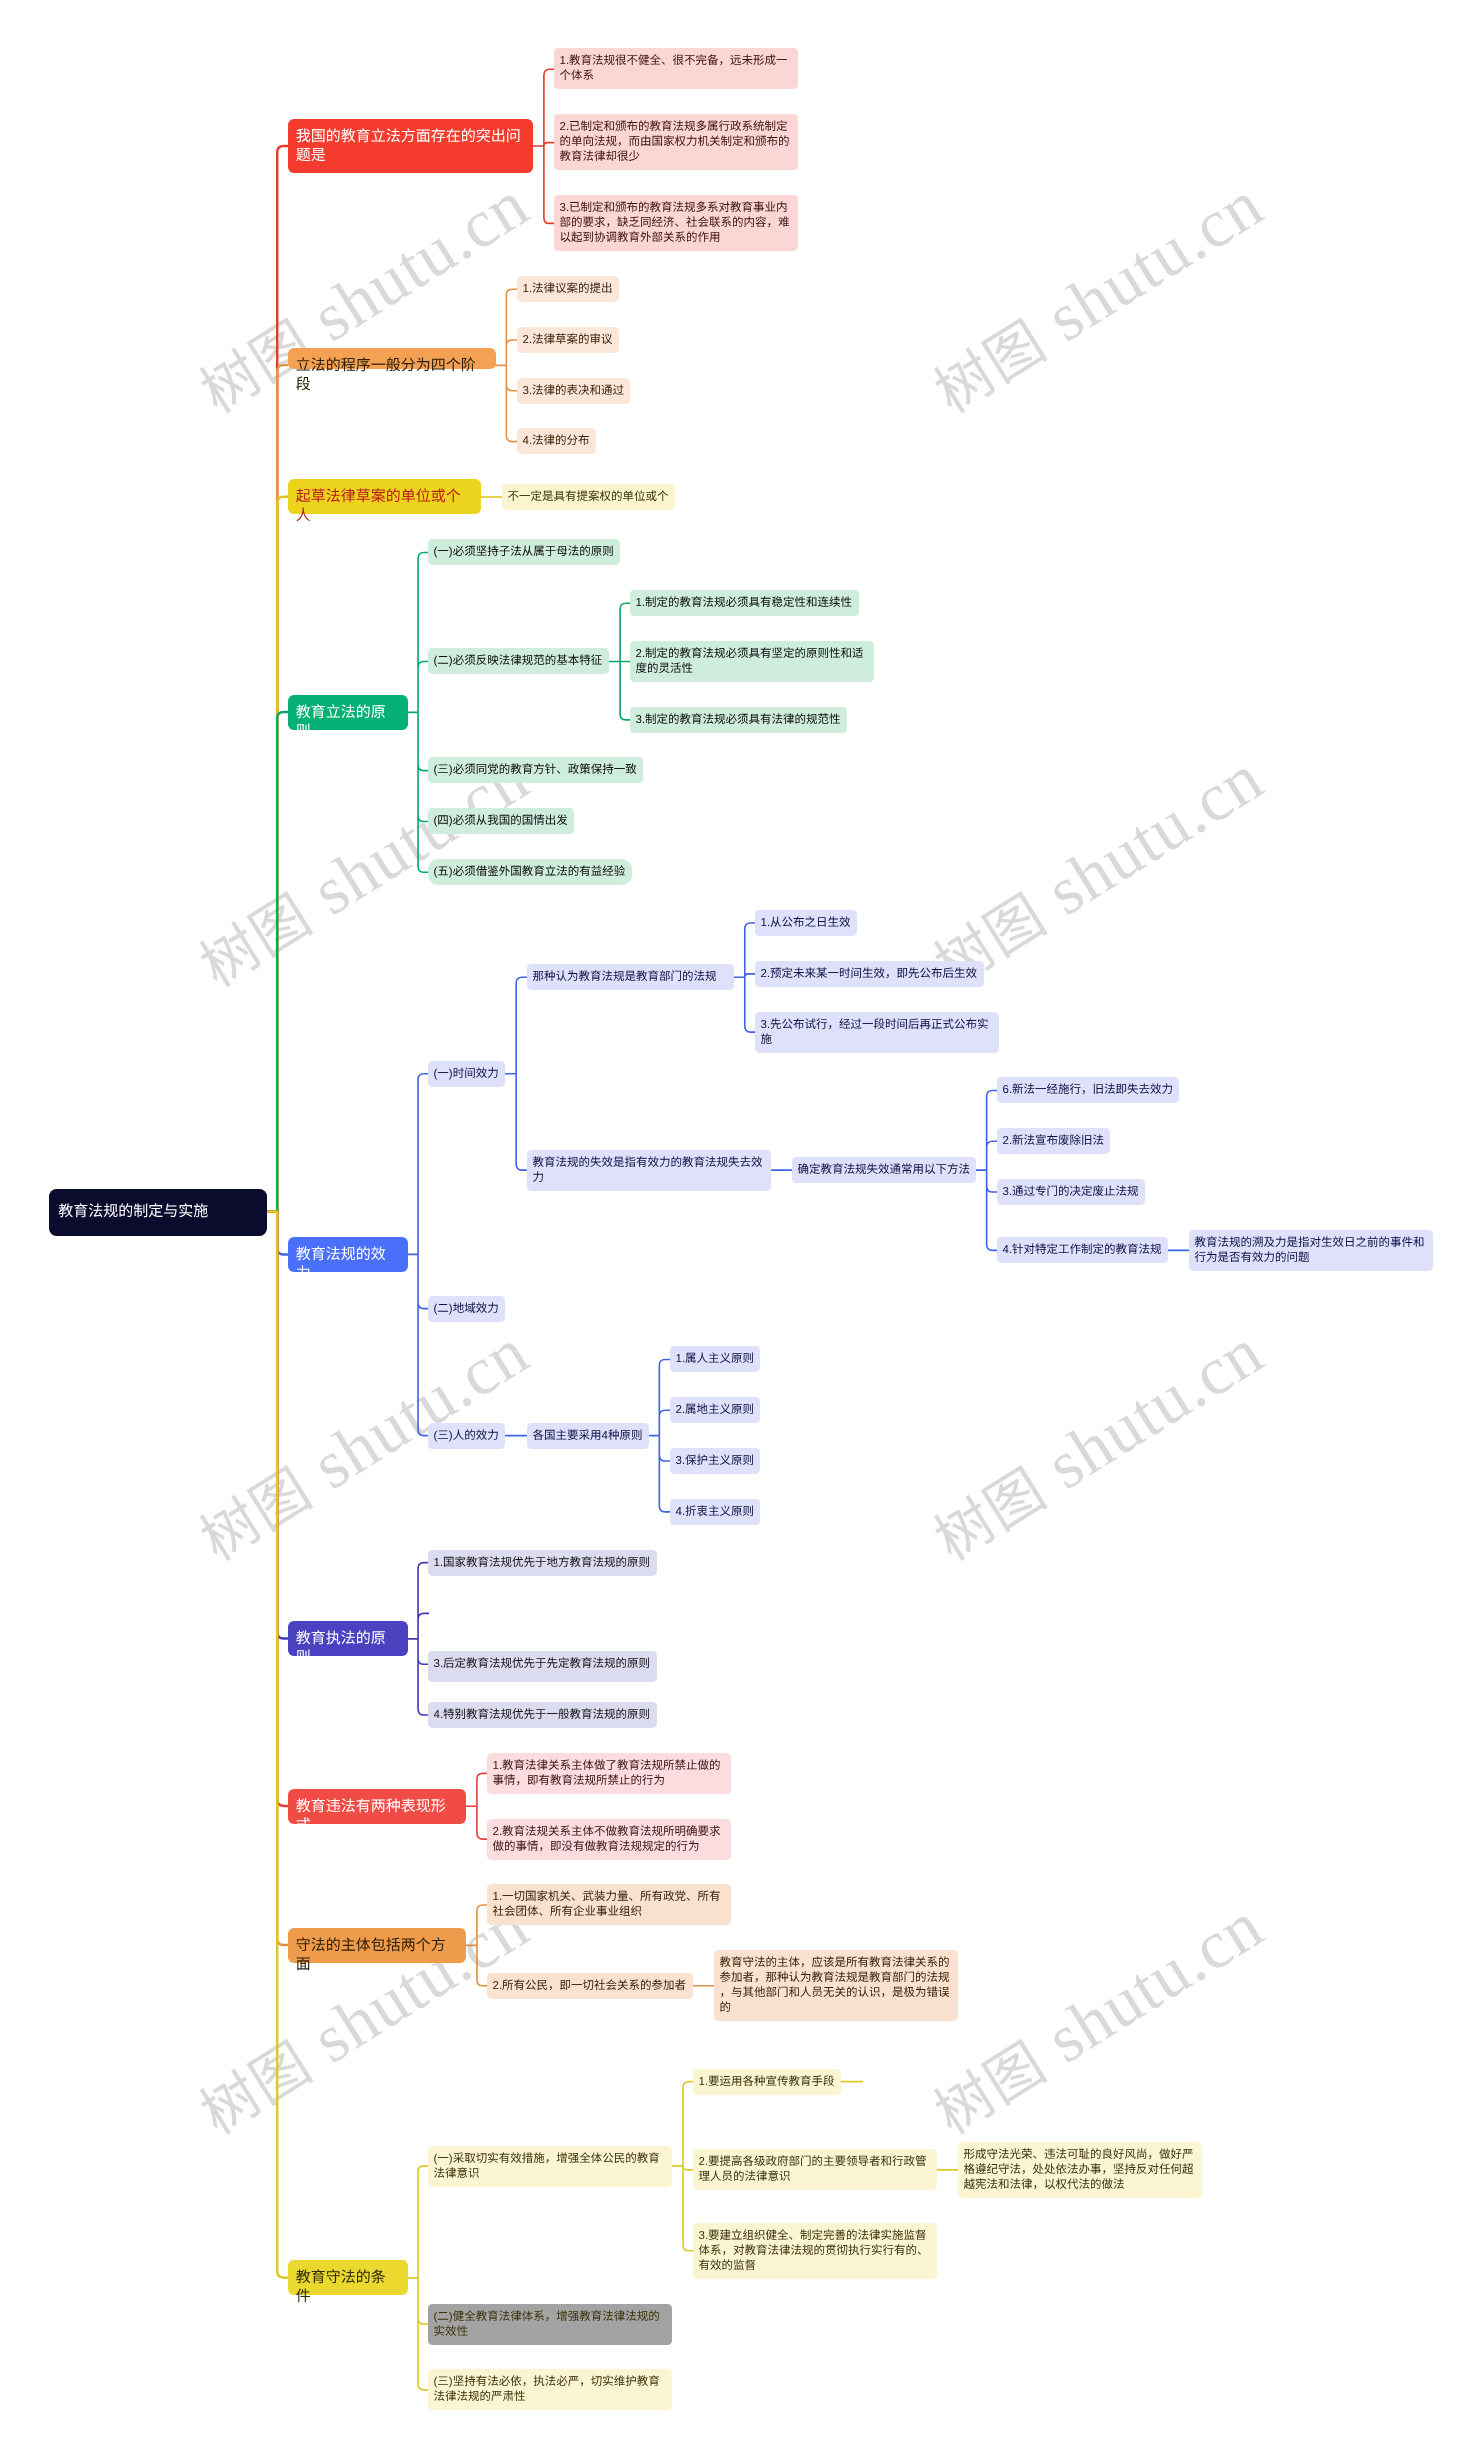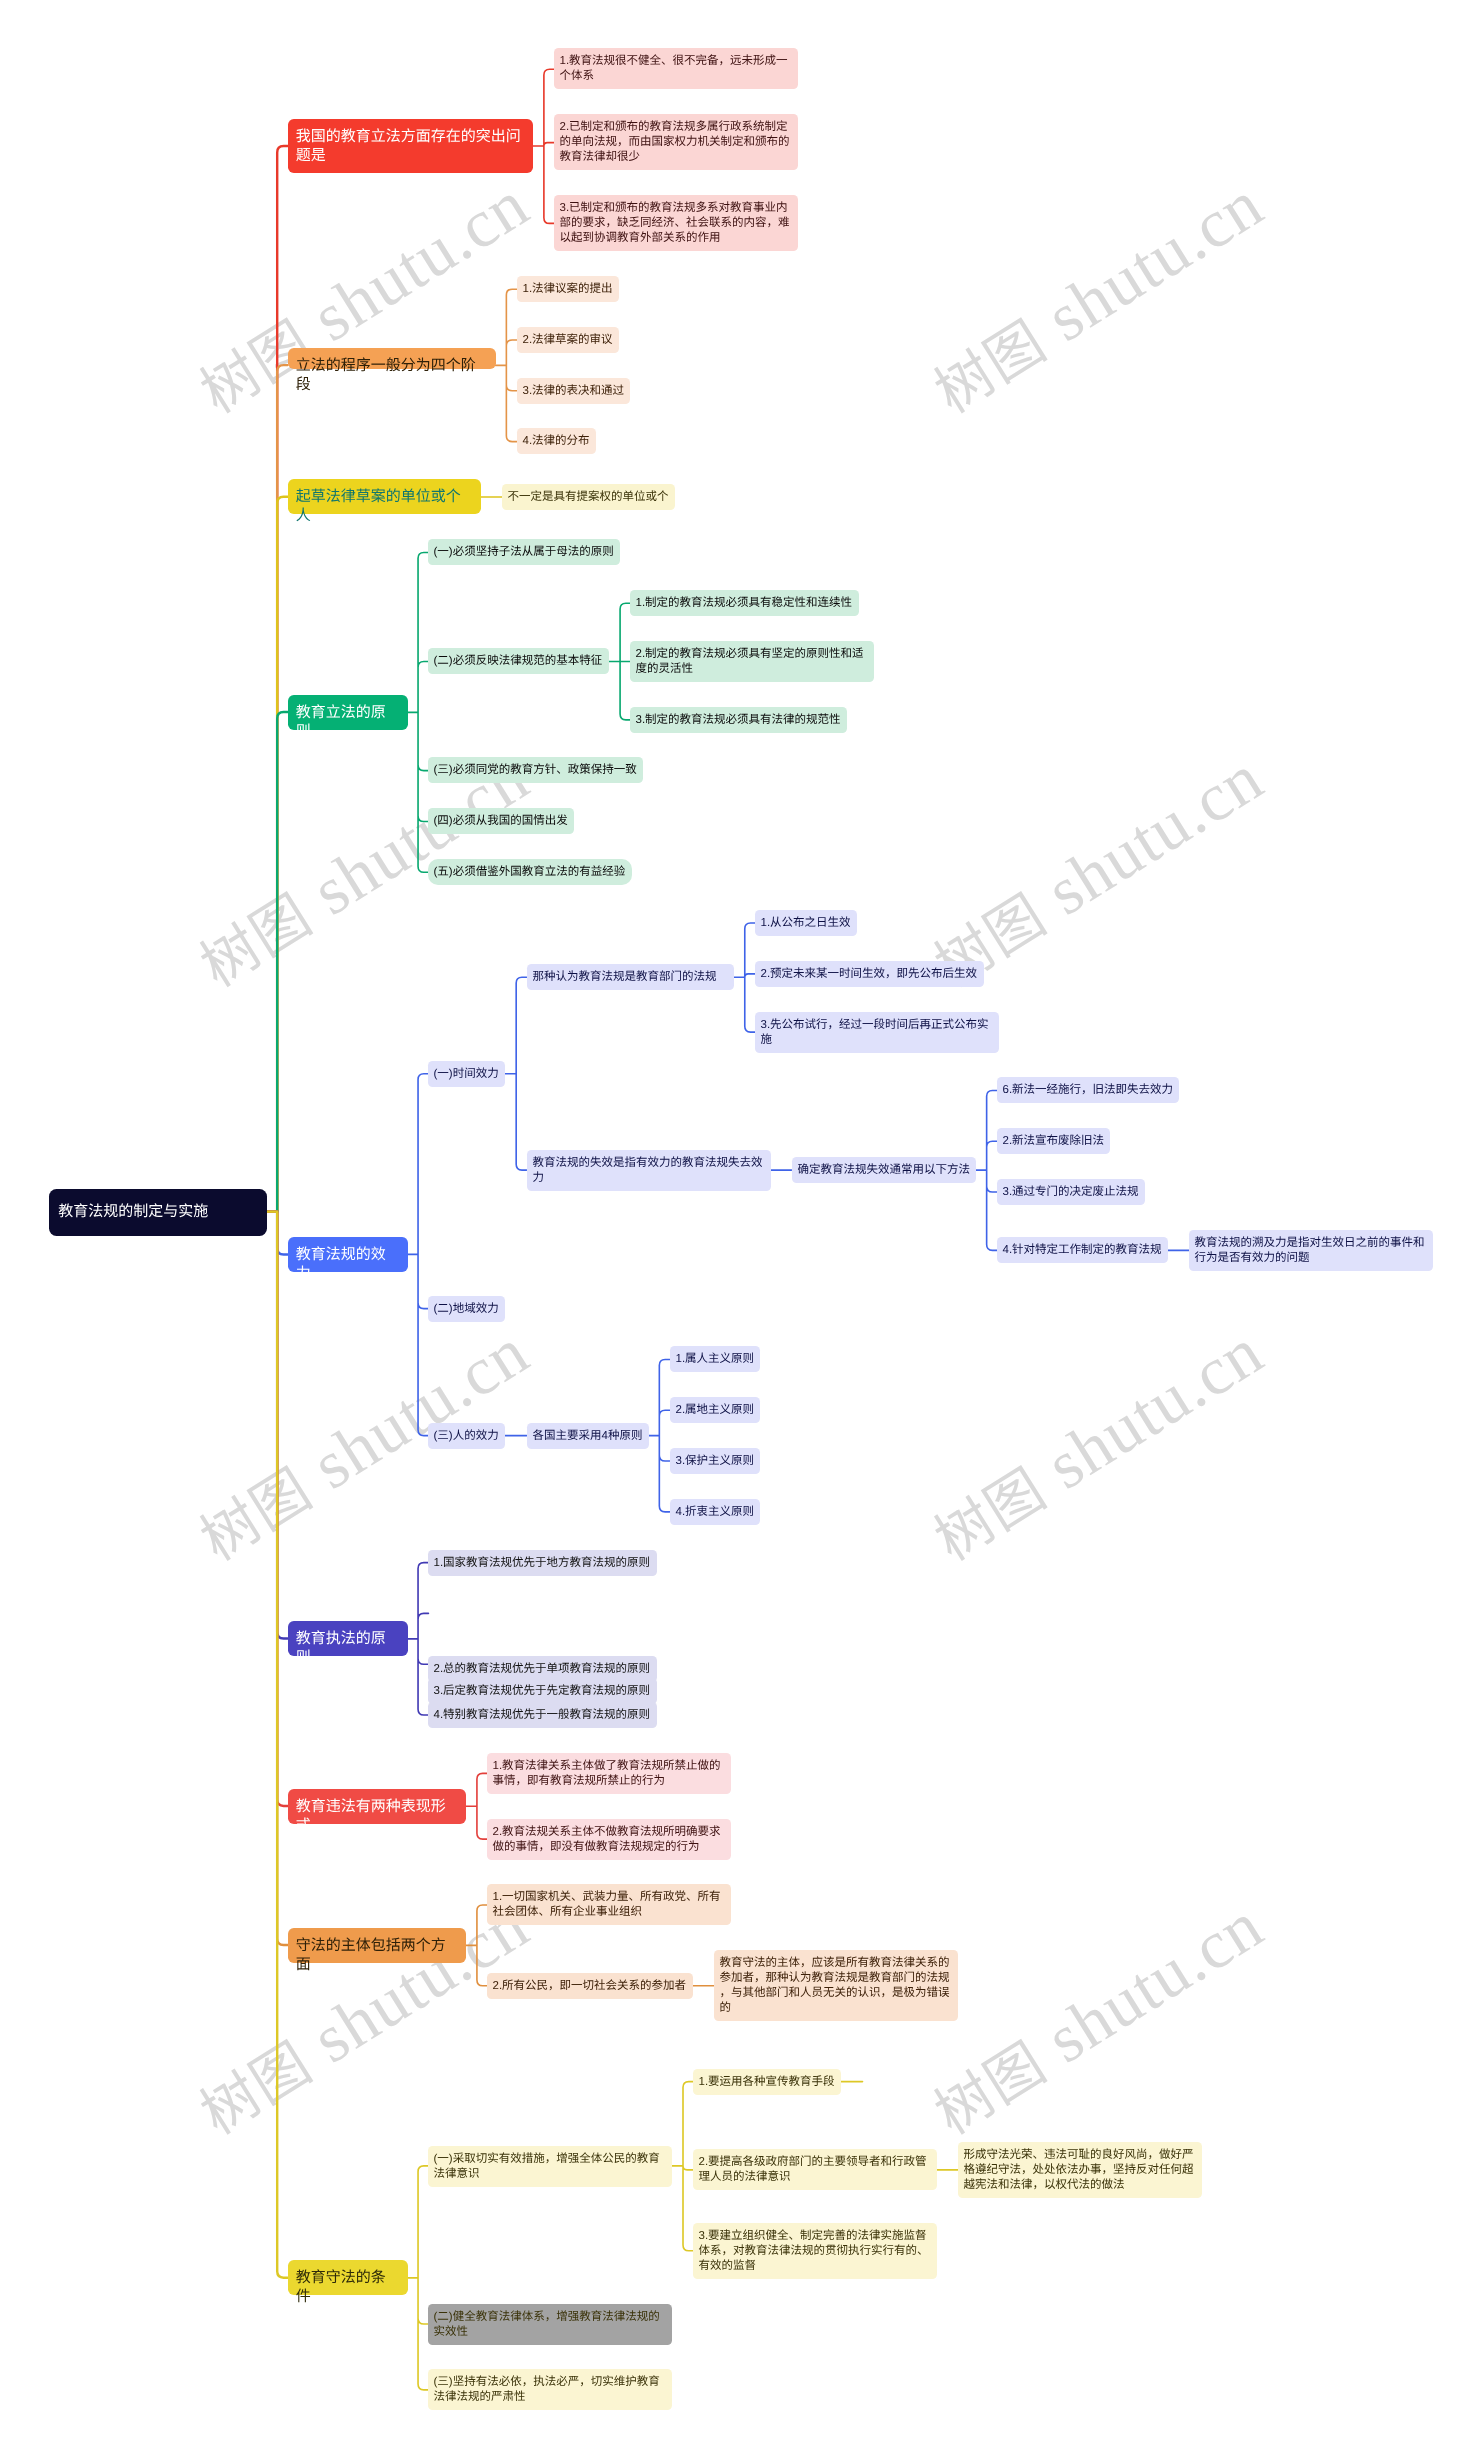--- a/index.html
+++ b/index.html
@@ -94,21 +94,21 @@
       <div class="node root" style="left: 49px; top: 1189px; width: 218px; height: 47px; background: rgb(11, 11, 46); color: rgb(255, 255, 255);">教育法规的制定与实施</div>
       <div class="node l1" style="left: 288px; top: 119px; width: 245px; height: 54px; background: rgb(244, 59, 45); color: rgb(255, 255, 255);">我国的教育立法方面存在的突出问题是</div>
       <div class="node l2" style="left: 554px; top: 48px; width: 244px; height: 41px; background: rgb(251, 214, 212); color: rgb(61, 16, 16);">1.教育法规很不健全、很不完备，远未形成一个体系</div>
       <div class="node l2" style="left: 554px; top: 114px; width: 244px; height: 56px; background: rgb(251, 214, 212); color: rgb(61, 16, 16);">2.已制定和颁布的教育法规多属行政系统制定的单向法规，而由国家权力机关制定和颁布的教育法律却很少</div>
       <div class="node l2" style="left: 554px; top: 195px; width: 244px; height: 56px; background: rgb(251, 214, 212); color: rgb(61, 16, 16);">3.已制定和颁布的教育法规多系对教育事业内部的要求，缺乏同经济、社会联系的内容，难以起到协调教育外部关系的作用</div>
       <div class="node l1" style="left: 288px; top: 348px; width: 208px; height: 21px; background: rgb(245, 161, 84); color: rgb(46, 32, 8);">立法的程序一般分为四个阶段</div>
       <div class="node l2" style="left: 517px; top: 276px; width: 102px; height: 26px; background: rgb(251, 231, 218); color: rgb(61, 32, 8);">1.法律议案的提出</div>
       <div class="node l2" style="left: 517px; top: 327px; width: 102px; height: 26px; background: rgb(251, 231, 218); color: rgb(61, 32, 8);">2.法律草案的审议</div>
       <div class="node l2" style="left: 517px; top: 378px; width: 113px; height: 26px; background: rgb(251, 231, 218); color: rgb(61, 32, 8);">3.法律的表决和通过</div>
       <div class="node l2" style="left: 517px; top: 428px; width: 79px; height: 26px; background: rgb(251, 231, 218); color: rgb(61, 32, 8);">4.法律的分布</div>
-      <div class="node l1" style="left: 288px; top: 479px; width: 193px; height: 35px; background: rgb(236, 212, 30); color: #0f766e;">起草法律草案的单位或个人</div>
+      <div class="node l1" style="left: 288px; top: 479px; width: 193px; height: 35px; background: rgb(236, 212, 30); color: #b91c1c;">起草法律草案的单位或个人</div>
       <div class="node l2" style="left: 502px; top: 484px; width: 173px; height: 26px; background: rgb(250, 244, 207); color: rgb(58, 50, 8);">不一定是具有提案权的单位或个</div>
       <div class="node l1" style="left: 288px; top: 695px; width: 120px; height: 35px; background: rgb(5, 176, 116); color: rgb(255, 255, 255);">教育立法的原则</div>
       <div class="node l2" style="left: 428px; top: 539px; width: 192px; height: 26px; background: rgb(207, 237, 221); color: rgb(10, 10, 10);">(一)必须坚持子法从属于母法的原则</div>
       <div class="node l2" style="left: 428px; top: 648px; width: 181px; height: 26px; background: rgb(207, 237, 221); color: rgb(10, 10, 10);">(二)必须反映法律规范的基本特征</div>
       <div class="node l2" style="left: 630px; top: 590px; width: 229px; height: 26px; background: rgb(207, 237, 221); color: rgb(10, 10, 10);">1.制定的教育法规必须具有稳定性和连续性</div>
       <div class="node l2" style="left: 630px; top: 641px; width: 244px; height: 41px; background: rgb(207, 237, 221); color: rgb(10, 10, 10);">2.制定的教育法规必须具有坚定的原则性和适度的灵活性</div>
       <div class="node l2" style="left: 630px; top: 707px; width: 217px; height: 26px; background: rgb(207, 237, 221); color: rgb(10, 10, 10);">3.制定的教育法规必须具有法律的规范性</div>
       <div class="node l2" style="left: 428px; top: 757px; width: 215px; height: 26px; background: rgb(207, 237, 221); color: rgb(10, 10, 10);">(三)必须同党的教育方针、政策保持一致</div>
       <div class="node l2" style="left: 428px; top: 808px; width: 146px; height: 26px; background: rgb(207, 237, 221); color: rgb(10, 10, 10);">(四)必须从我国的国情出发</div>
       <div class="node l2" style="left: 428px; top: 859px; width: 204px; height: 26px; background: rgb(207, 237, 221); color: rgb(10, 10, 10); border-radius: 10px;">(五)必须借鉴外国教育立法的有益经验</div>
@@ -128,21 +128,21 @@
       <div class="node l2" style="left: 428px; top: 1296px; width: 77px; height: 26px; background: rgb(223, 225, 251); color: rgb(13, 16, 69);">(二)地域效力</div>
       <div class="node l2" style="left: 428px; top: 1423px; width: 77px; height: 26px; background: rgb(223, 225, 251); color: rgb(13, 16, 69);">(三)人的效力</div>
       <div class="node l2" style="left: 527px; top: 1423px; width: 122px; height: 26px; background: rgb(223, 225, 251); color: rgb(13, 16, 69);">各国主要采用4种原则</div>
       <div class="node l2" style="left: 670px; top: 1346px; width: 90px; height: 26px; background: rgb(223, 225, 251); color: rgb(13, 16, 69);">1.属人主义原则</div>
       <div class="node l2" style="left: 670px; top: 1397px; width: 90px; height: 26px; background: rgb(223, 225, 251); color: rgb(13, 16, 69);">2.属地主义原则</div>
       <div class="node l2" style="left: 670px; top: 1448px; width: 90px; height: 26px; background: rgb(223, 225, 251); color: rgb(13, 16, 69);">3.保护主义原则</div>
       <div class="node l2" style="left: 670px; top: 1499px; width: 90px; height: 26px; background: rgb(223, 225, 251); color: rgb(13, 16, 69);">4.折衷主义原则</div>
       <div class="node l1" style="left: 288px; top: 1621px; width: 120px; height: 35px; background: rgb(74, 66, 192); color: rgb(255, 255, 255);">教育执法的原则</div>
       <div class="node l2" style="left: 428px; top: 1550px; width: 229px; height: 26px; background: rgb(220, 220, 241); color: rgb(17, 17, 17);">1.国家教育法规优先于地方教育法规的原则</div>
       <div class="node l2" style="left: 428px; top: 1656px; width: 229px; height: 26px; background: rgb(220, 220, 241); color: rgb(17, 17, 17);">2.总的教育法规优先于单项教育法规的原则</div>
-      <div class="node l2" style="left: 428px; top: 1651px; width: 229px; height: 26px; background: rgb(220, 220, 241); color: rgb(17, 17, 17); margin-top: 27px;">3.后定教育法规优先于先定教育法规的原则</div>
+      <div class="node l2" style="left: 428px; top: 1651px; width: 229px; height: 26px; background: rgb(220, 220, 241); color: rgb(17, 17, 17);">3.后定教育法规优先于先定教育法规的原则</div>
       <div class="node l2" style="left: 428px; top: 1702px; width: 229px; height: 26px; background: rgb(220, 220, 241); color: rgb(17, 17, 17);">4.特别教育法规优先于一般教育法规的原则</div>
       <div class="node l1" style="left: 288px; top: 1789px; width: 178px; height: 35px; background: rgb(240, 75, 69); color: rgb(255, 255, 255);">教育违法有两种表现形式</div>
       <div class="node l2" style="left: 487px; top: 1753px; width: 244px; height: 41px; background: rgb(251, 221, 224); color: rgb(61, 16, 16);">1.教育法律关系主体做了教育法规所禁止做的事情，即有教育法规所禁止的行为</div>
       <div class="node l2" style="left: 487px; top: 1819px; width: 244px; height: 41px; background: rgb(251, 221, 224); color: rgb(61, 16, 16);">2.教育法规关系主体不做教育法规所明确要求做的事情，即没有做教育法规规定的行为</div>
       <div class="node l1" style="left: 288px; top: 1928px; width: 178px; height: 35px; background: rgb(239, 155, 76); color: rgb(46, 32, 8);">守法的主体包括两个方面</div>
       <div class="node l2" style="left: 487px; top: 1884px; width: 244px; height: 41px; background: rgb(250, 226, 208); color: rgb(61, 32, 8);">1.一切国家机关、武装力量、所有政党、所有社会团体、所有企业事业组织</div>
       <div class="node l2" style="left: 487px; top: 1973px; width: 206px; height: 26px; background: rgb(250, 226, 208); color: rgb(61, 32, 8);">2.所有公民，即一切社会关系的参加者</div>
       <div class="node l2" style="left: 714px; top: 1950px; width: 244px; height: 71px; background: rgb(250, 226, 208); color: rgb(61, 32, 8);">教育守法的主体，应该是所有教育法律关系的参加者，那种认为教育法规是教育部门的法规，与其他部门和人员无关的认识，是极为错误的</div>
       <div class="node l1" style="left: 288px; top: 2260px; width: 120px; height: 35px; background: rgb(235, 216, 47); color: rgb(46, 42, 8);">教育守法的条件</div>
       <div class="node l2" style="left: 428px; top: 2146px; width: 244px; height: 41px; background: rgb(251, 245, 210); color: rgb(58, 50, 8);">(一)采取切实有效措施，增强全体公民的教育法律意识</div>

